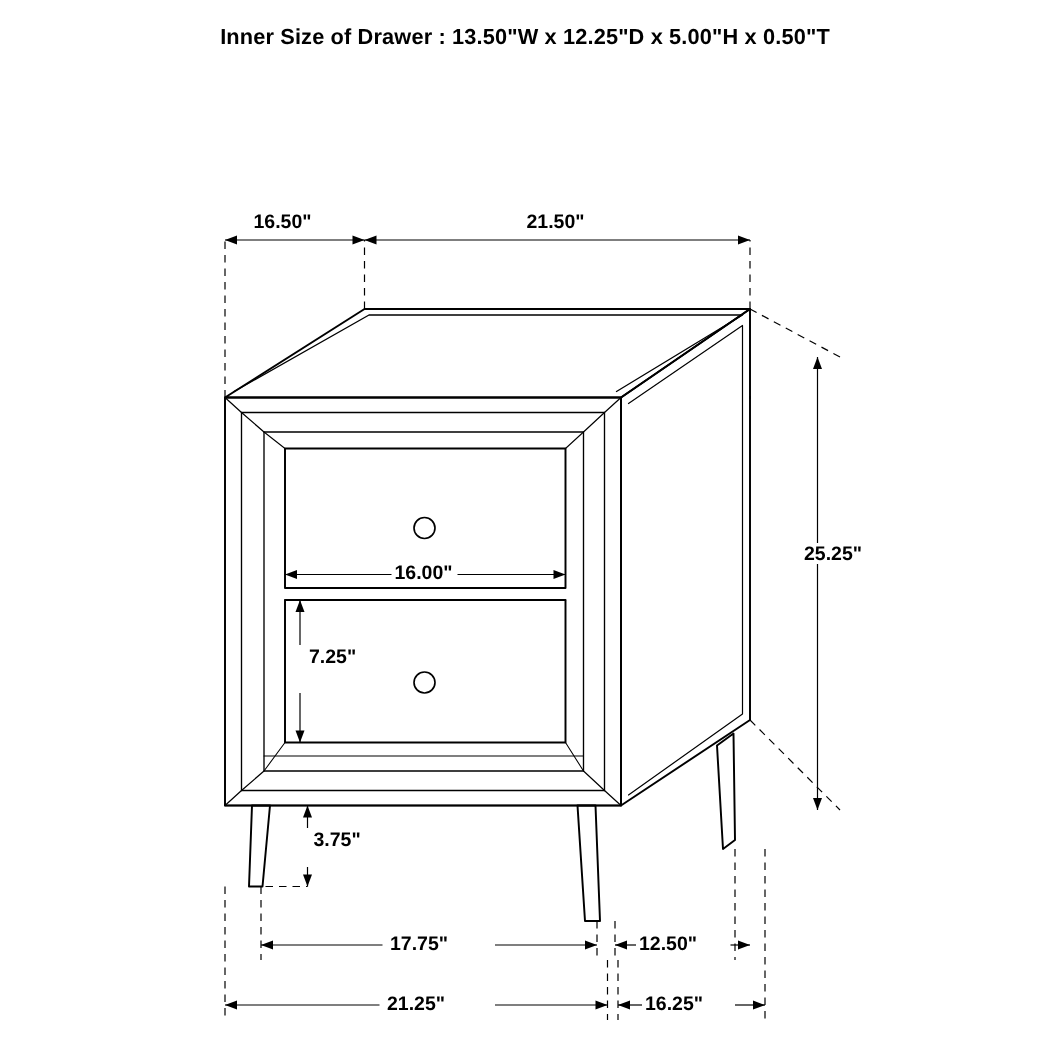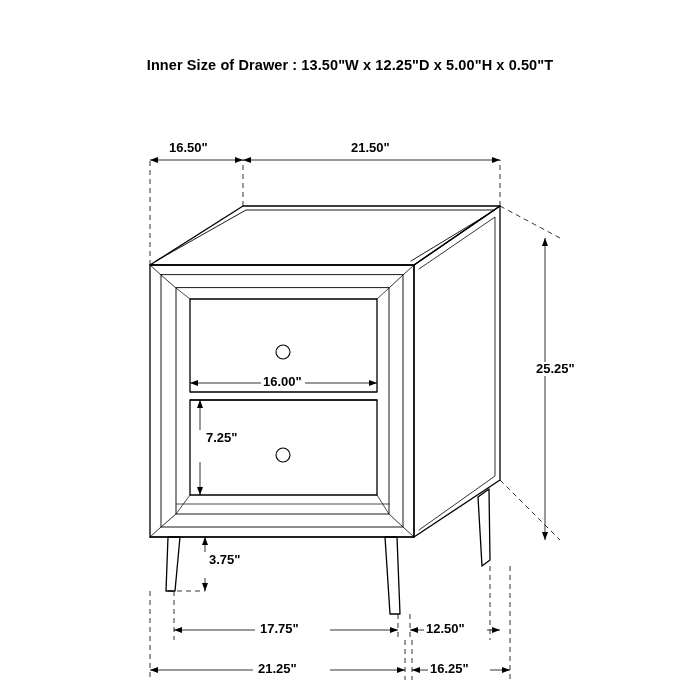--- a/index.html
+++ b/index.html
@@ -23,21 +23,20 @@
   #title {
     position: absolute;
     top: 17px;
     left: 0;
     width: 700px;
     text-align: center;
     font-size: 14.5px;
     font-weight: bold;
     letter-spacing: 0.1px;
     white-space: nowrap;
-    margin-top: 40px;
   }
   #drawing {
     position: absolute;
     top: 0;
     left: 0;
   }
   .dimlabel {
     position: absolute;
     font-size: 13px;
     font-weight: bold;

